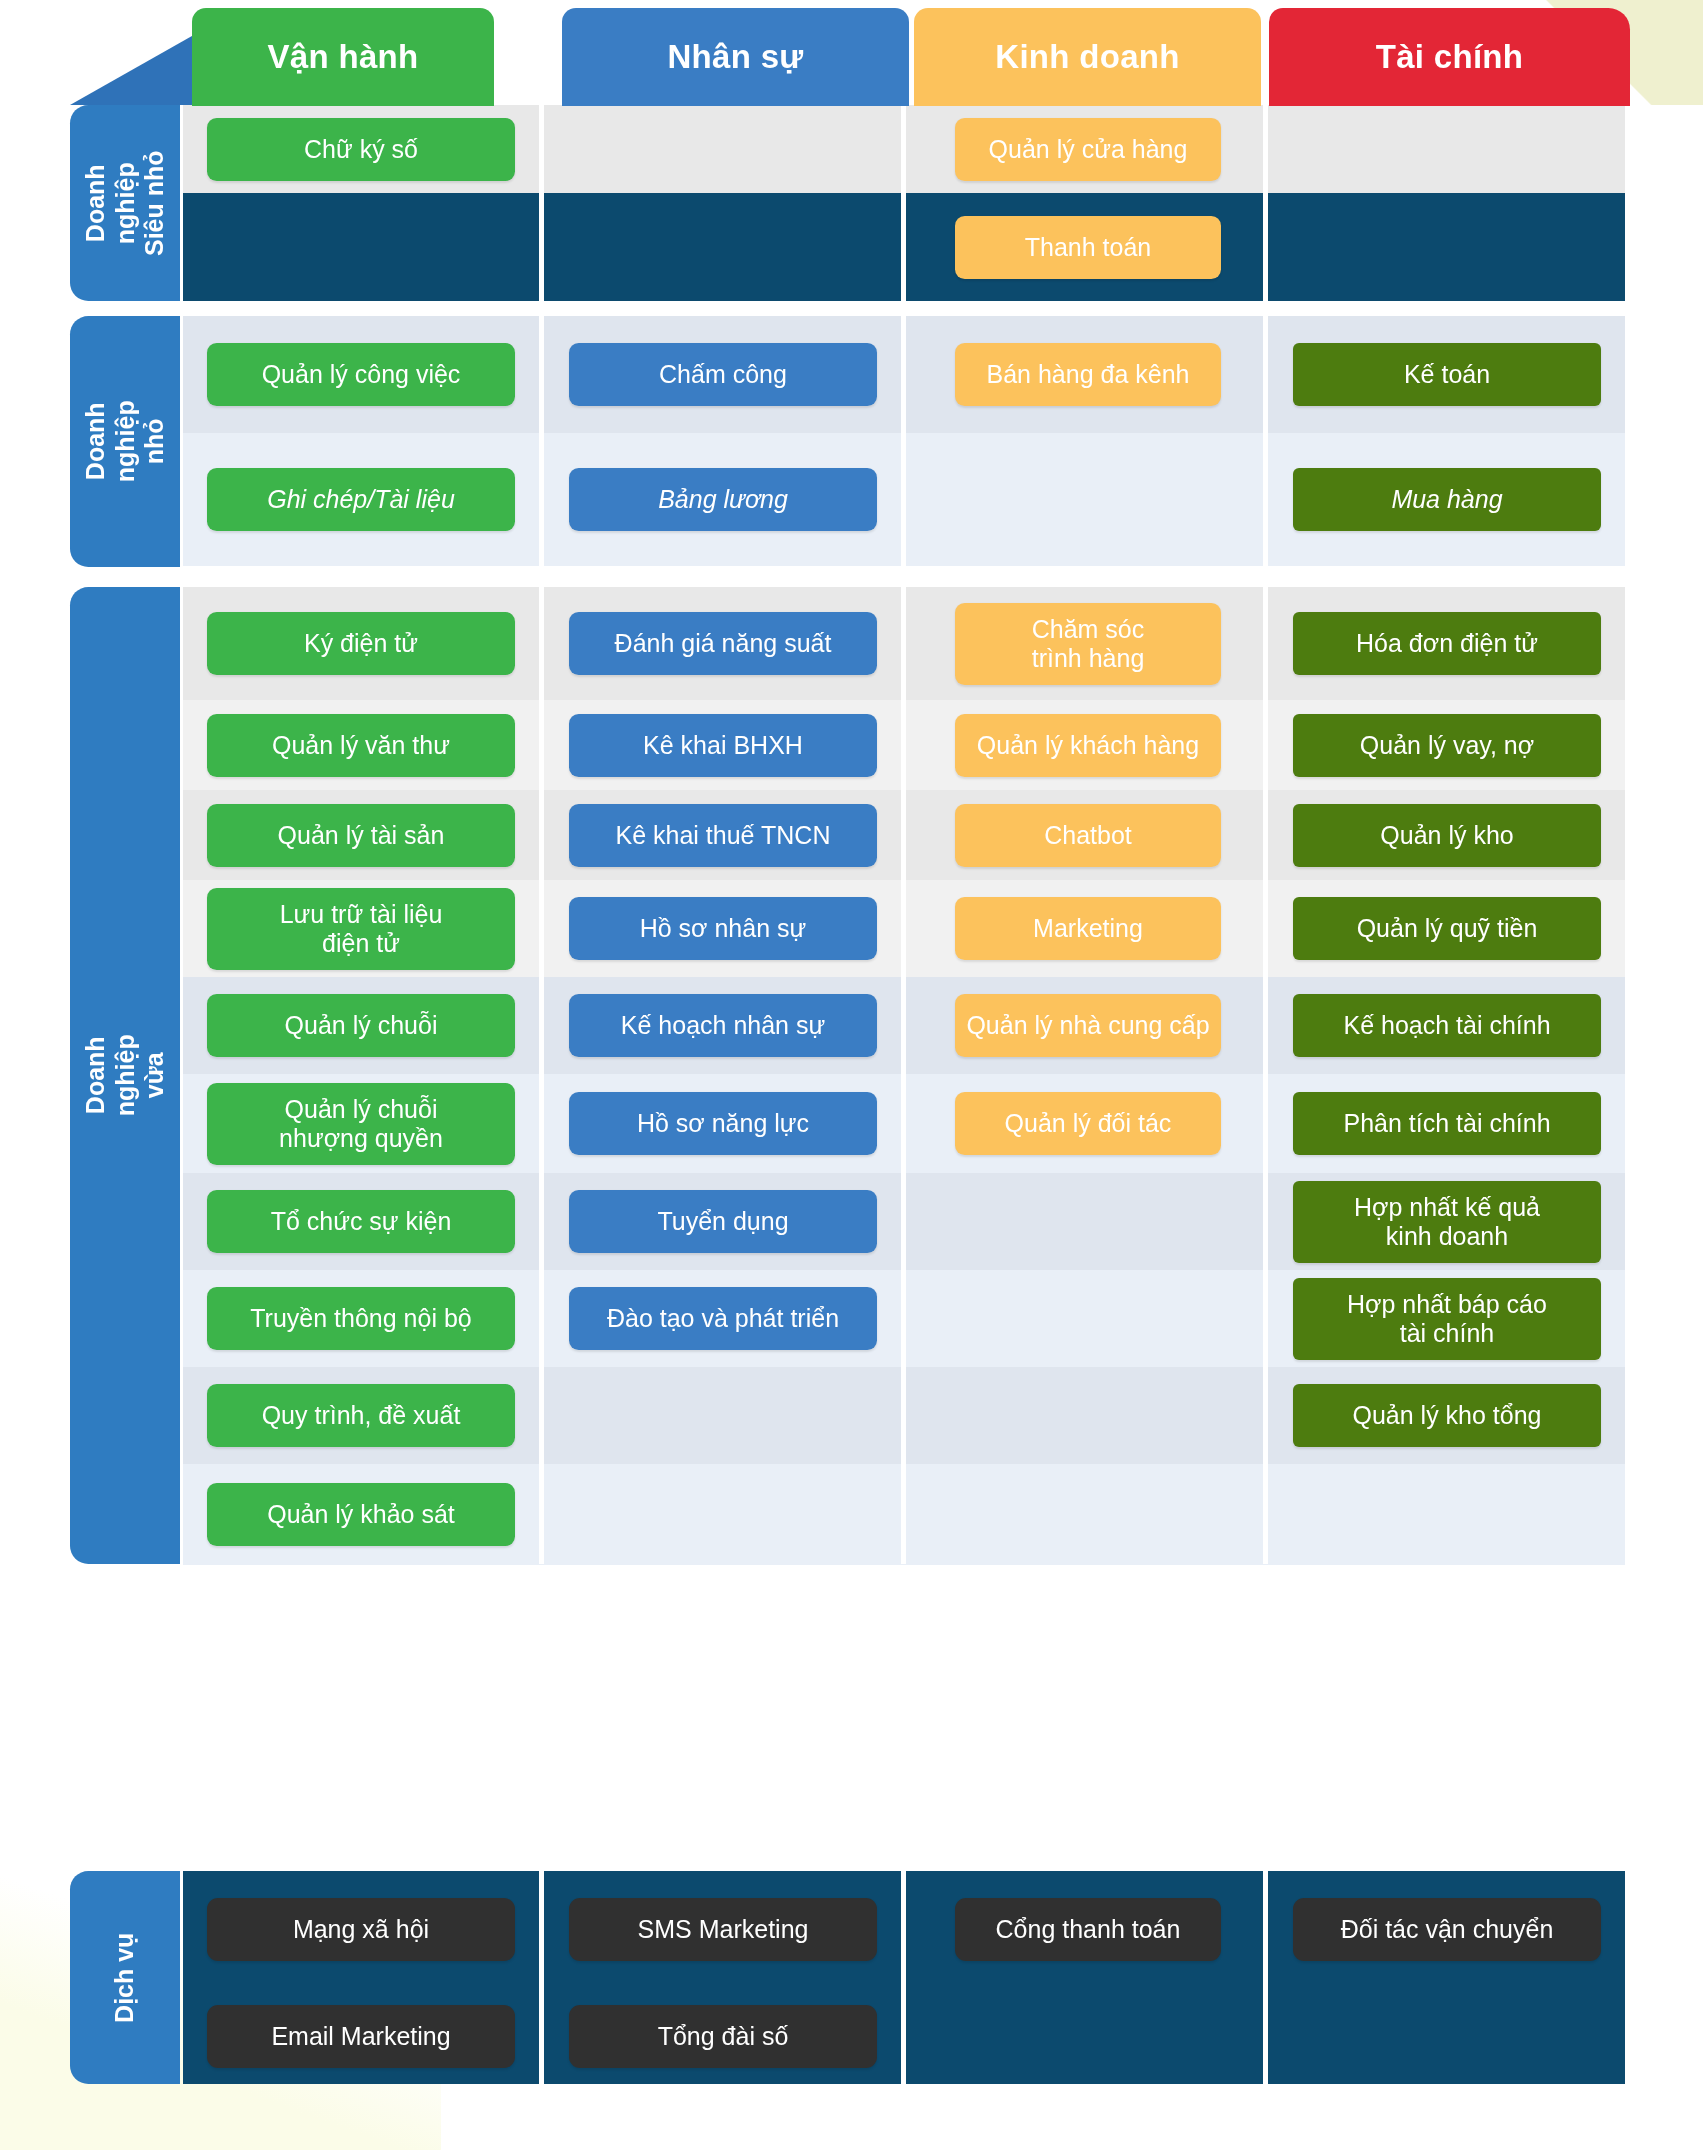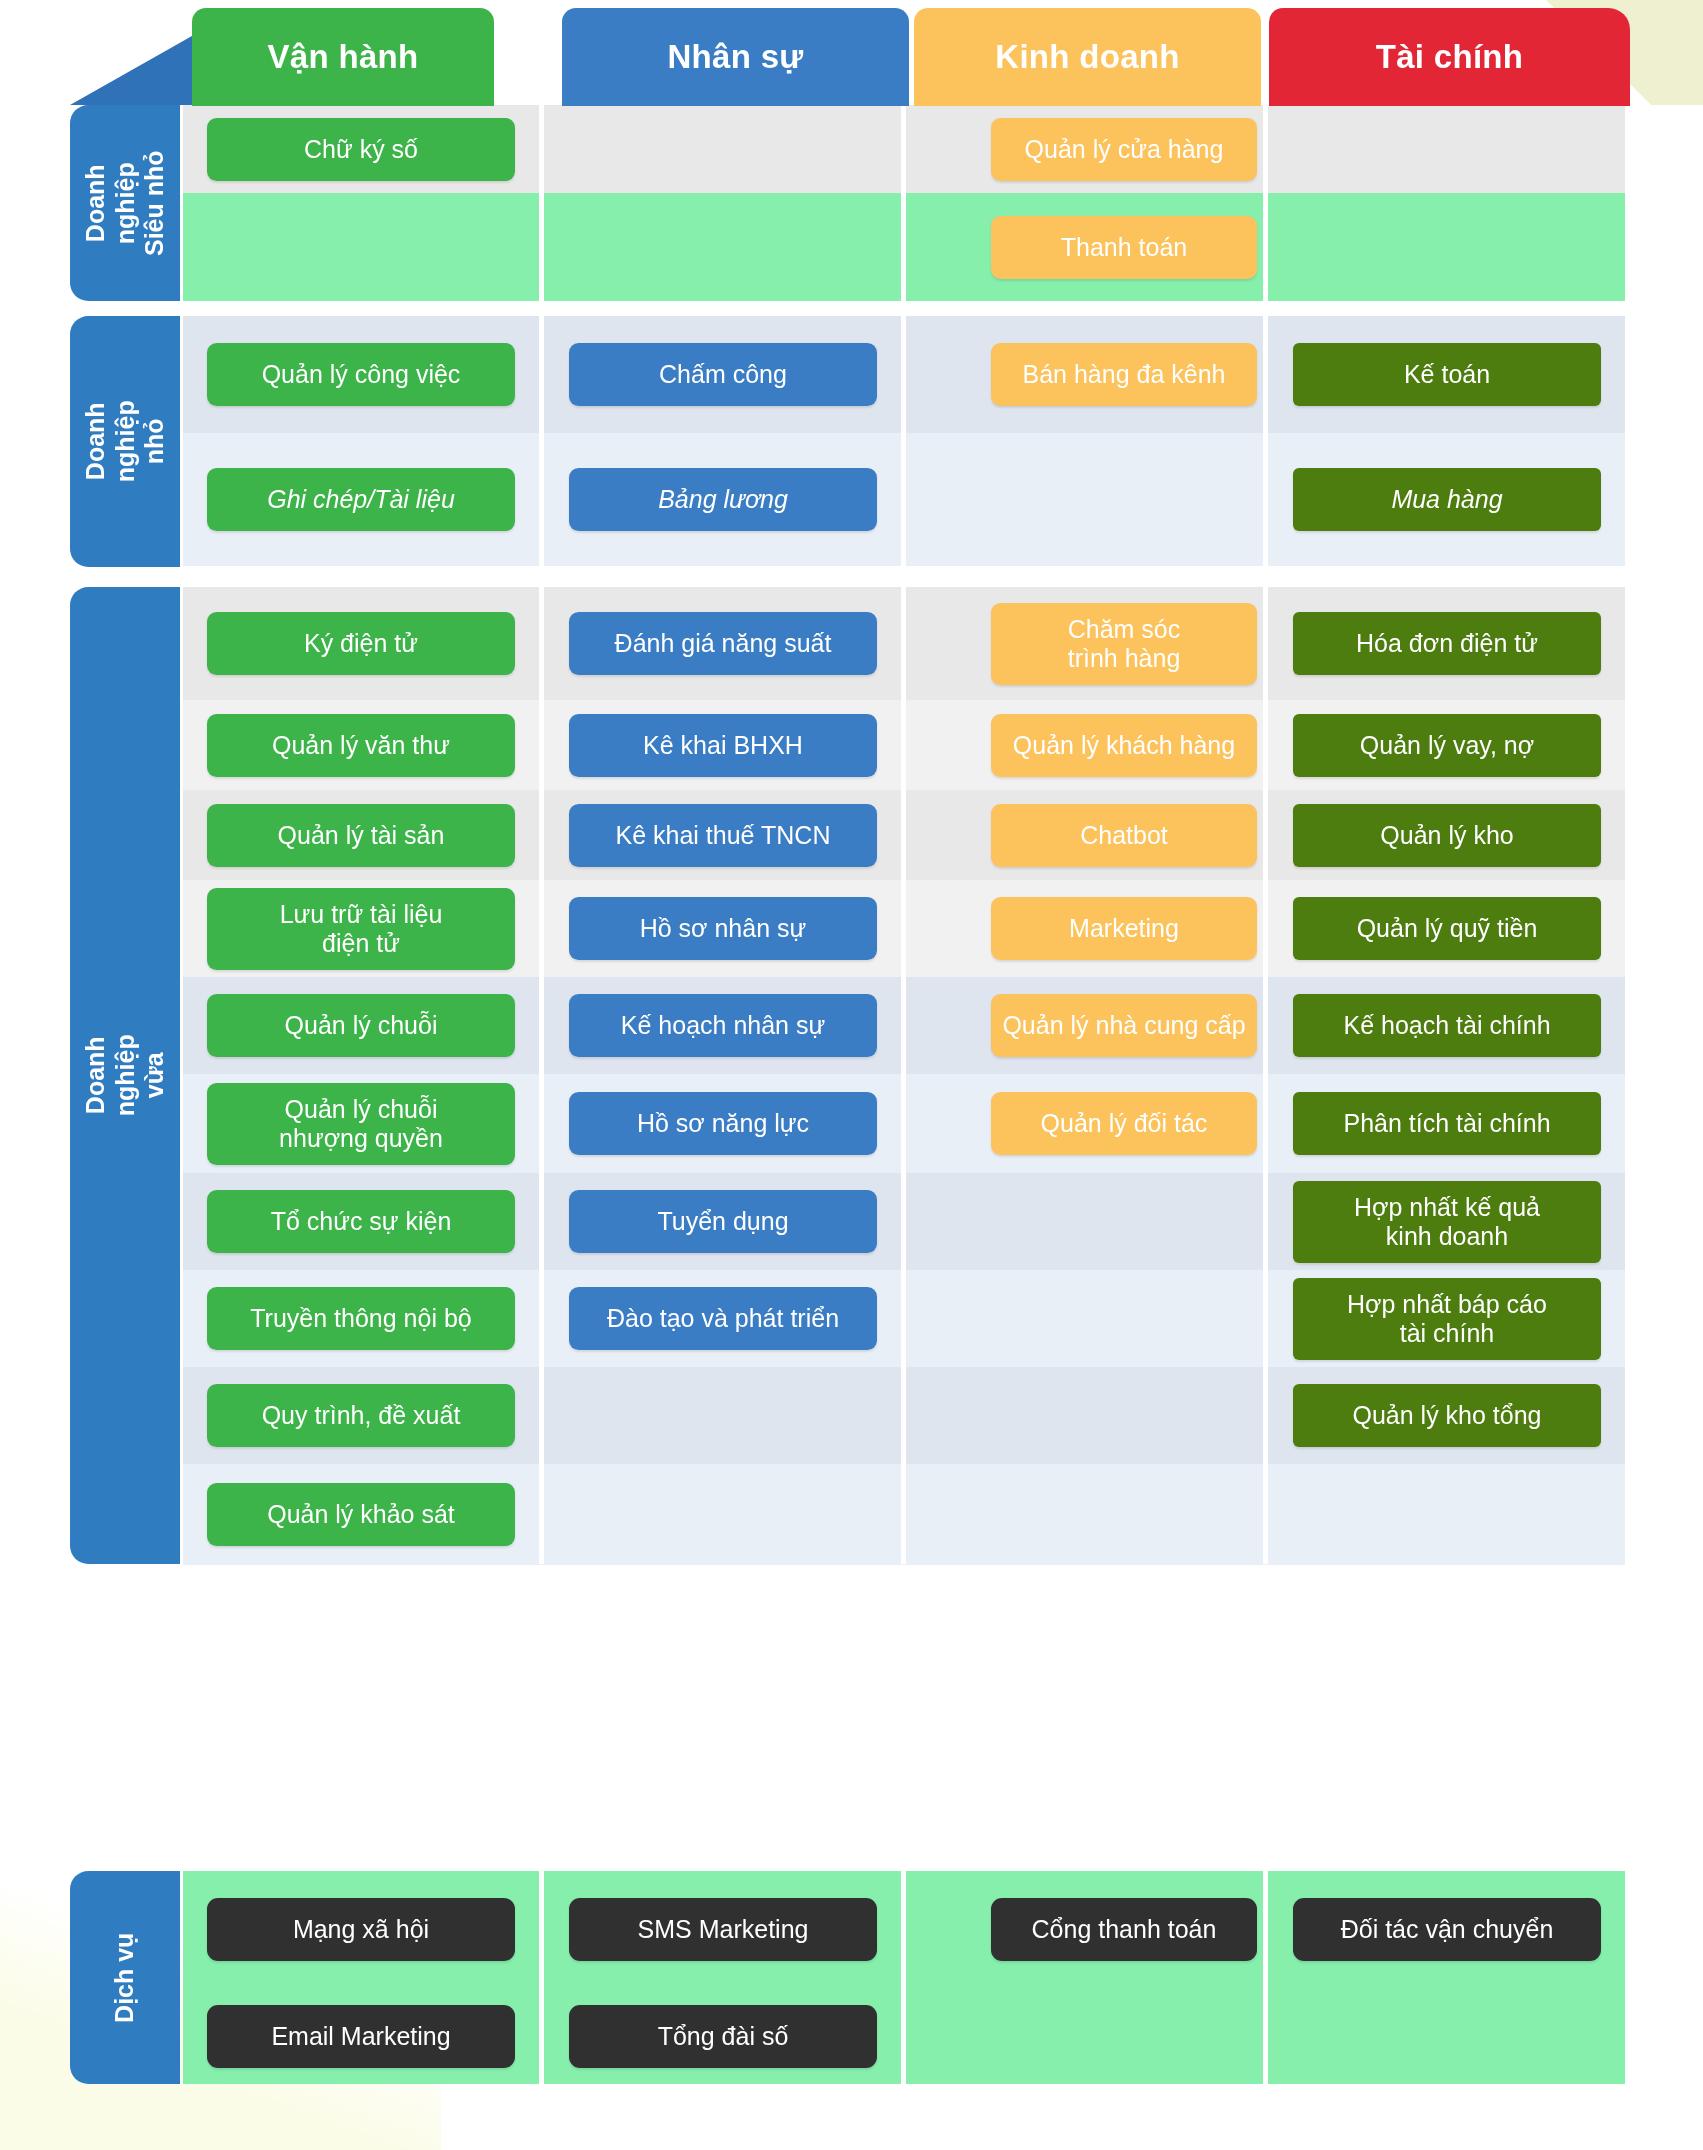--- a/index.html
+++ b/index.html
@@ -123,21 +123,21 @@
     top: 0;
     height: 100%;
     display: flex;
     align-items: center;
     justify-content: flex-start;
     padding-left: 0;
   }
   
   .cell.k0 { left: 0px;    width: 356px; }
   .cell.k1 { left: 362px;  width: 356px; }
-  .cell.k2 { left: 756px; width: 294px; padding-left: 28px; }
+  .cell.k2 { left: 720px; width: 294px; padding-left: 28px; }
   .cell.k3 { left: 1086px; width: 356px; }
 
   .chip {
     position: relative;
     left: 24px;
     width: 308px;
     border-radius: 9.7px;
     color: #ffffff;
     font-size: 25px;
     line-height: 1.16;
@@ -175,21 +175,21 @@
   .band-right-mask {
     position: absolute;
     left: 1625px; top: 0;
     width: 78px; height: 100%;
     background: #ffffff;
     z-index: 1;
   }
 
   
   .bg-a { background: #e8e8e8; }   
-  .bg-b { background: #86efac; }   
+  .bg-b { background: #0c4a6e; }   
   .bg-c { background: #dfe5ee; }   
   .bg-d { background: #e9eff7; }   
   .bg-e { background: #f1f1f1; }
 </style>
 </head>
 <body>
 
 <div id="page">
 
   <div class="corner-tr"></div>

